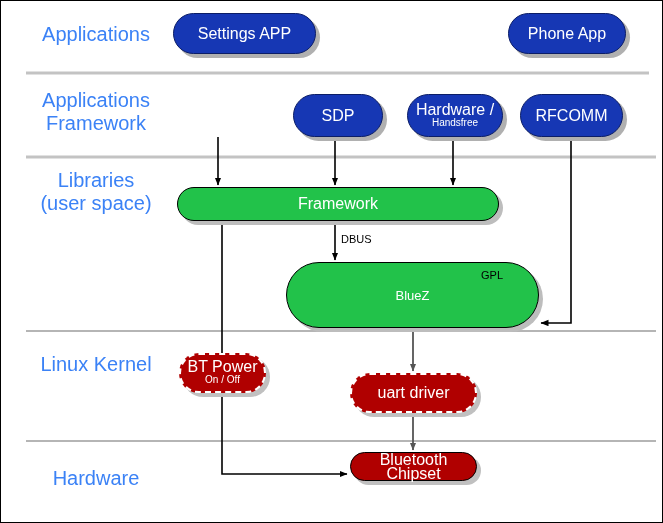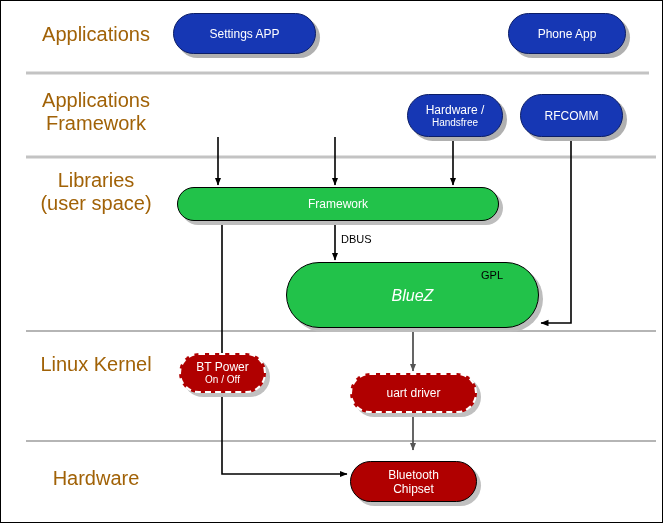--- a/index.html
+++ b/index.html
@@ -23,21 +23,21 @@
   #svg-layer {
     position: absolute;
     left: 0;
     top: 0;
     width: 663px;
     height: 523px;
     pointer-events: none;
   }
   .layer-label {
     position: absolute;
-    color: #a16207;
+    color: #3b82f6;
     font-size: 20px;
     line-height: 23px;
     text-align: center;
     white-space: pre-line;
     letter-spacing: 0px;
   }
   .node {
     position: absolute;
     box-sizing: border-box;
     display: flex;
@@ -79,34 +79,33 @@
     background: #b00000;
     border: 1px solid #000000;
   }
   .node-red .shadow { background: #c0c0c0; }
   .node-red-dashed .body {
     background: #b00000;
     border: 2px dashed #ffffff;
   }
   .node-red-dashed .shadow { background: #c0c0c0; }
   .label-main {
-    font-size: 12px;
+    font-size: 16px;
     line-height: 14px;
     position: relative;
   }
   .label-sub {
     font-size: 10px;
     line-height: 12px;
     position: relative;
   }
   .label-big {
-    font-size: 16px;
+    font-size: 13px;
     line-height: 15px;
     position: relative;
-    font-style: italic;
   }
   .corner-tag {
     position: absolute;
     color: #000000;
     font-size: 11px;
     z-index: 6;
   }
   .edge-label {
     position: absolute;
     color: #000000;
@@ -167,20 +166,25 @@
     <span class="label-main">Settings APP</span>
   </div>
 
   <div class="node node-blue" style="left:507px; top:12px; width:118px; height:41px; border-radius:21px;">
     <span class="shadow" style="border-radius:21px;"></span>
     <span class="body" style="border-radius:21px;"></span>
     <span class="label-main">Phone App</span>
   </div>
 
 
+  <div class="node node-blue" style="left:292px; top:93px; width:90px; height:43px; border-radius:22px;">
+    <span class="shadow" style="border-radius:22px;"></span>
+    <span class="body" style="border-radius:22px;"></span>
+    <span class="label-main">SDP</span>
+  </div>
 
   <div class="node node-blue" style="left:406px; top:93px; width:96px; height:43px; border-radius:22px;">
     <span class="shadow" style="border-radius:22px;"></span>
     <span class="body" style="border-radius:22px;"></span>
     <span class="label-main">Hardware /</span>
     <span class="label-sub">Handsfree</span>
   </div>
 
   <div class="node node-blue" style="left:519px; top:93px; width:103px; height:43px; border-radius:22px;">
     <span class="shadow" style="border-radius:22px;"></span>
@@ -206,21 +210,21 @@
     <span class="label-main">BT Power</span>
     <span class="label-sub">On / Off</span>
   </div>
 
   <div class="node node-red-dashed" style="left:349px; top:372px; width:127px; height:40px; border-radius:20px;">
     <span class="shadow" style="border-radius:20px;"></span>
     <span class="body" style="border-radius:20px;"></span>
     <span class="label-main">uart driver</span>
   </div>
 
-  <div class="node node-red" style="left:349px; top:451px; width:127px; height:41px; border-radius:22px;margin-top:9px;">
+  <div class="node node-red" style="left:349px; top:451px; width:127px; height:29px; border-radius:22px;">
     <span class="shadow" style="border-radius:22px;"></span>
     <span class="body" style="border-radius:22px;"></span>
     <span class="label-main">Bluetooth</span>
     <span class="label-main">Chipset</span>
   </div>
 
   <div class="corner-tag" style="left:480px; top:268px;">GPL</div>
   <div class="edge-label" style="left:340px; top:232px;">DBUS</div>
 
 </div>

